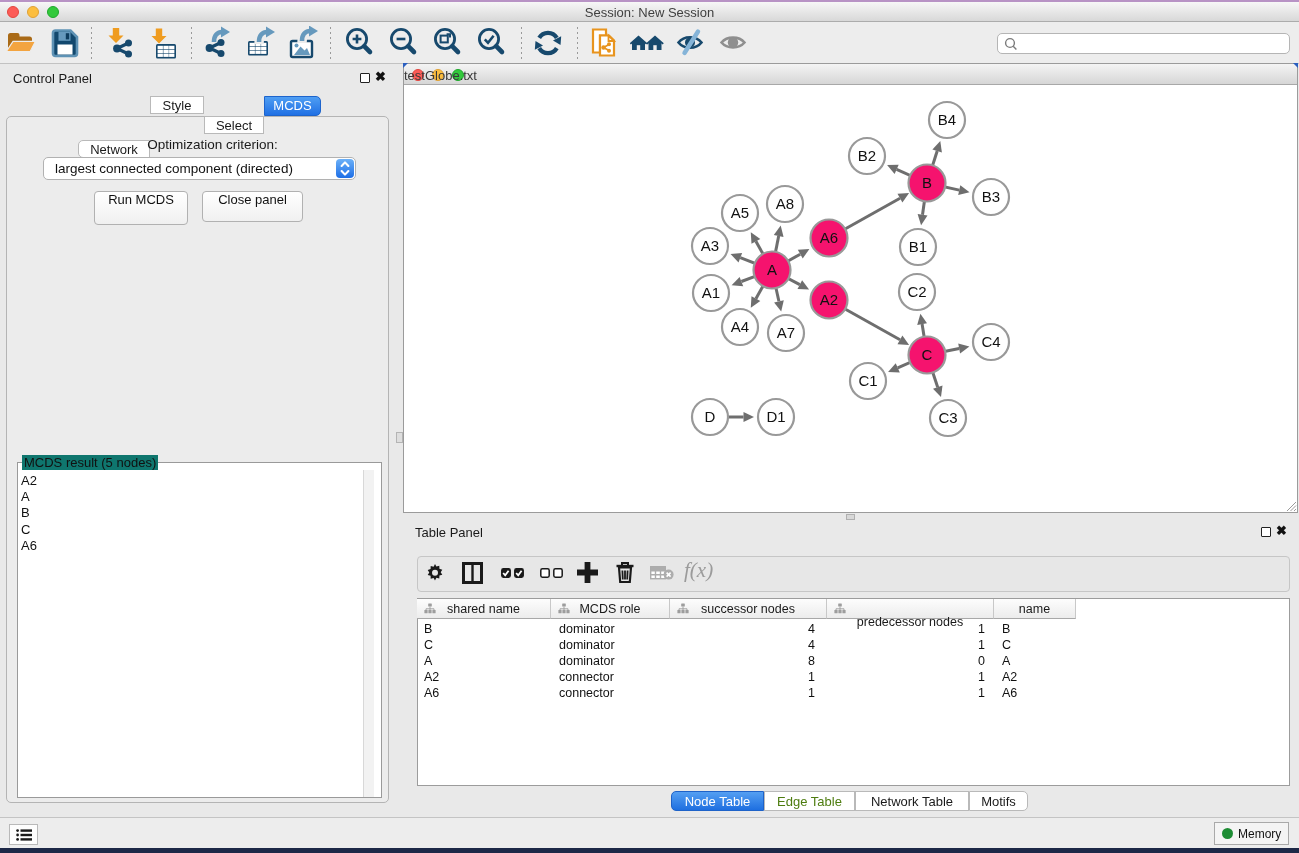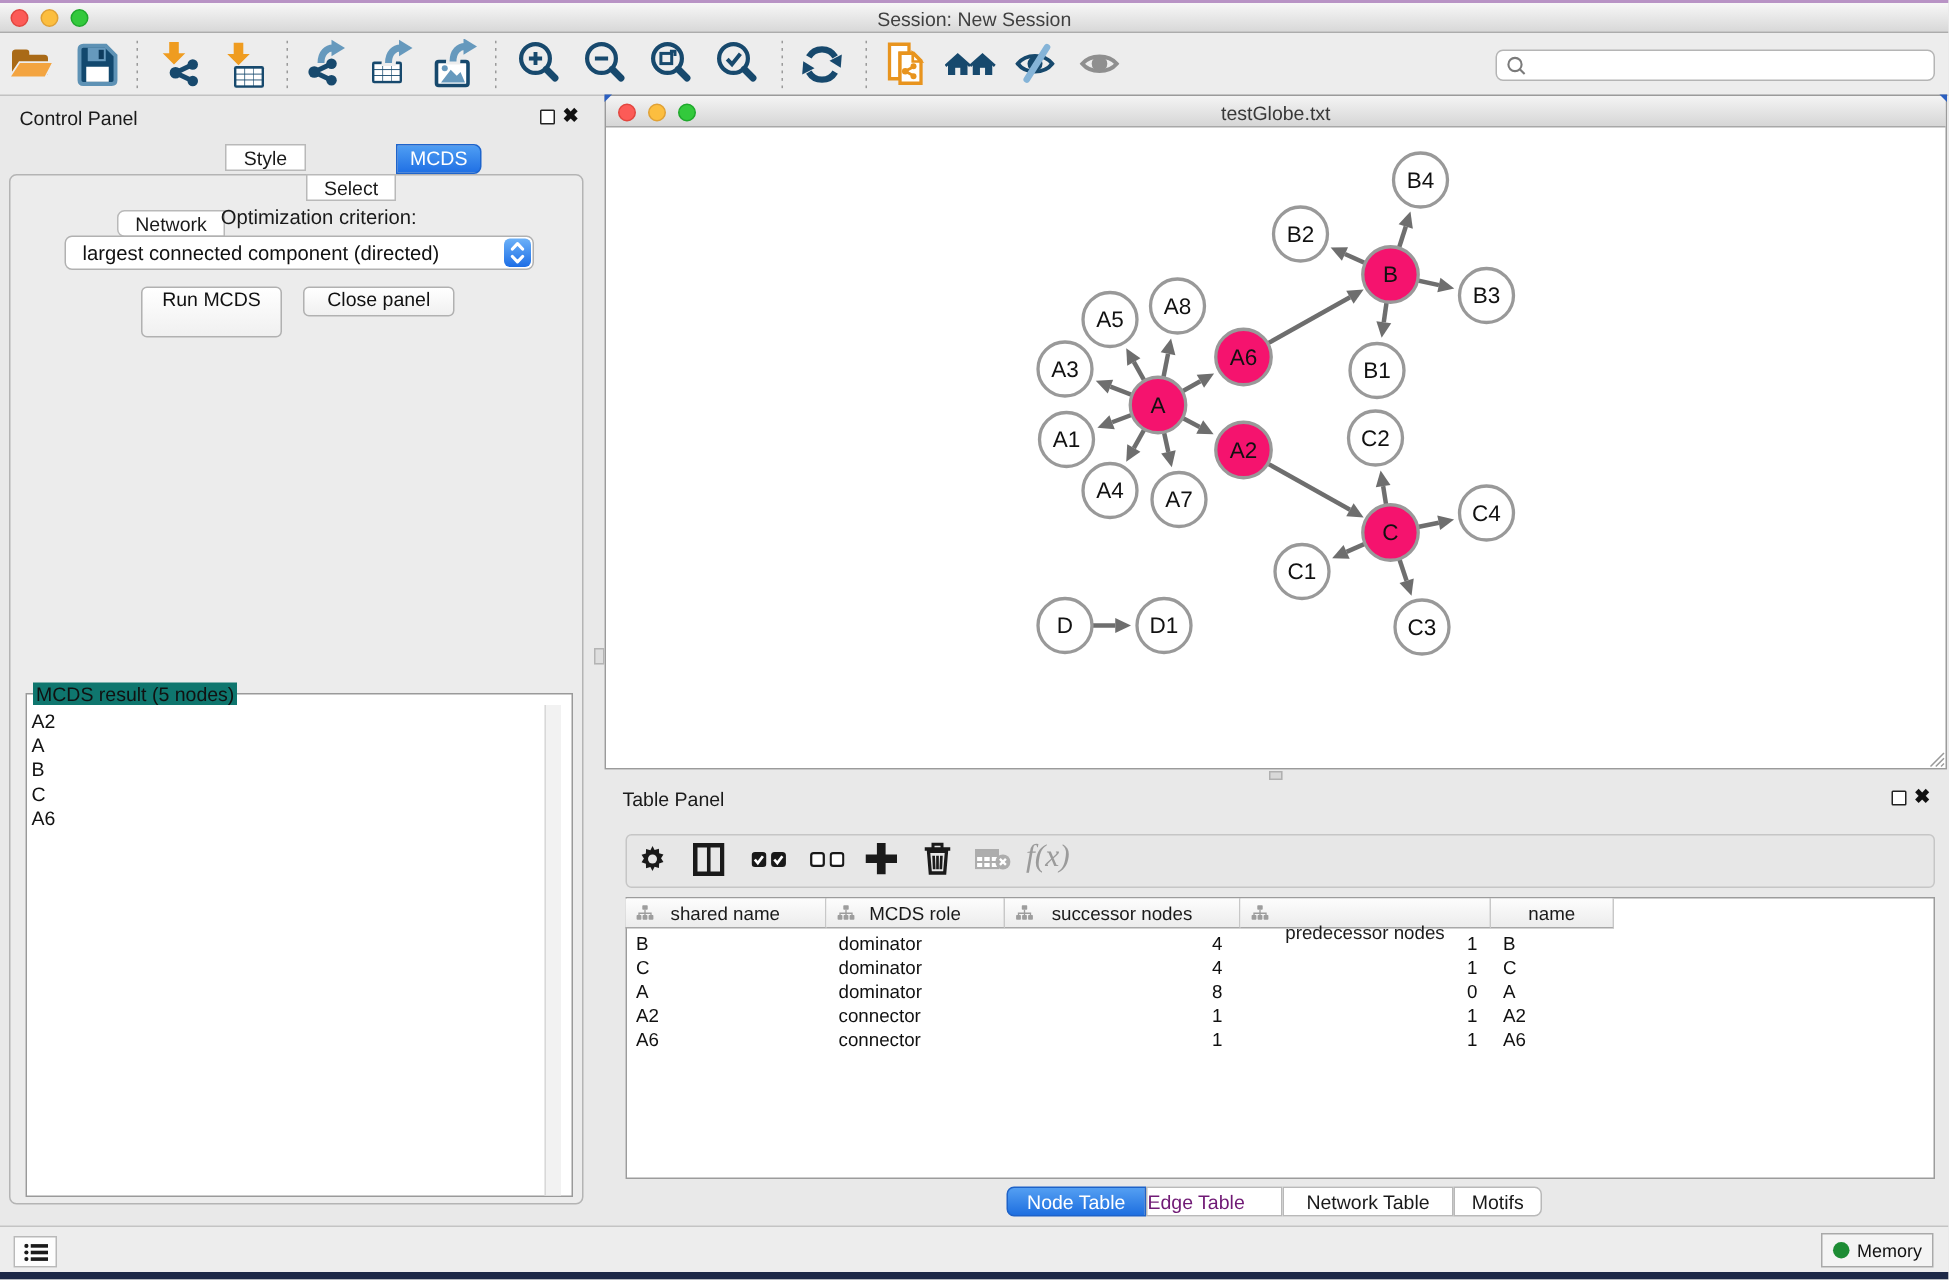--- a/index.html
+++ b/index.html
@@ -173,35 +173,35 @@
 <div class="abs" style="left:6px;top:137px;width:413px;text-align:center;font-size:13.5px;color:#1a1a1a">Optimization criterion:</div>
 
 <div class="abs" style="left:43px;top:157px;width:313px;height:23px;background:#fff;border:1px solid #b1b1b1;border-radius:5px;"></div>
 <div class="abs" style="left:55px;top:161px;font-size:13.5px;color:#111">largest connected component (directed)</div>
 <div class="abs" style="left:336px;top:159px;width:18px;height:19px;border-radius:4px;background:linear-gradient(#6cb1f8,#1d6ee6);"></div>
 <svg class="abs" style="left:338px;top:160px" width="14" height="17" viewBox="0 0 14 17">
 <path d="M3.6,6 L7,2.4 L10.4,6 M3.6,11 L7,14.6 L10.4,11" stroke="#fff" stroke-width="2.1" fill="none" stroke-linecap="round" stroke-linejoin="round"></path>
   </svg>
 
 <div class="abs" style="left:94px;top:191px;width:94px;height:34px;background:linear-gradient(#ffffff,#f0f0f0);border:1px solid #b1b1b1;border-radius:4px;text-align:center;font-size:13px;line-height:15px;color:#111">Run MCDS</div>
-<div class="abs" style="left:202px;top:191px;width:101px;height:20px;background:linear-gradient(#ffffff,#f0f0f0);border:1px solid #b1b1b1;border-radius:4px;text-align:center;font-size:13px;line-height:15px;color:#111">Close panel</div>
+<div class="abs" style="left:202px;top:191px;width:101px;height:31px;background:linear-gradient(#ffffff,#f0f0f0);border:1px solid #b1b1b1;border-radius:4px;text-align:center;font-size:13px;line-height:15px;color:#111">Close panel</div>
 
 <div class="abs" style="left:17px;top:462px;width:365px;height:336px;border:1px solid #9a9a9a;background:#fff;"></div>
 <div class="abs" style="left:22px;top:455px;font-size:13px;color:#111;background:#0f766e;padding:0 2px;">MCDS result (5 nodes)</div>
 <div class="abs" style="left:363px;top:470px;width:11px;height:327px;background:#f2f2f2;border-left:1px solid #d8d8d8;"></div>
 <div class="abs" style="left:21px;top:473px;font-size:13px;color:#111;line-height:16.2px;">A2<br>A<br>B<br>C<br>A6</div>
 
 <div class="abs" style="left:403px;top:63px;width:895px;height:450px;background:#fff;border:1px solid #9b9b9b;"></div>
 <div class="abs" style="left:404px;top:64px;width:893px;height:21px;background:linear-gradient(#f4f4f4,#d6d6d6);border-bottom:1px solid #a8a8a8"></div>
 <div class="abs" style="left:403px;top:63px;width:0;height:0;border-top:5px solid #2b5fc0;border-right:5px solid transparent;"></div>
 <div class="abs" style="left:1293px;top:63px;width:0;height:0;border-top:5px solid #2b5fc0;border-left:5px solid transparent;"></div>
 <div class="abs" style="left:412px;top:69px;width:12px;height:12px;border-radius:50%;background:#fc5b57;border:1px solid #e2463f;"></div>
 <div class="abs" style="left:432px;top:69px;width:12px;height:12px;border-radius:50%;background:#fcbe3f;border:1px solid #e0a135;"></div>
 <div class="abs" style="left:452px;top:69px;width:12px;height:12px;border-radius:50%;background:#33c93c;border:1px solid #1fa82c;"></div>
-<div class="abs" style="left:404px;top:68px;width:893px;text-align:center;font-size:13px;color:#383838">testGlobe.txt</div>
+<div class="abs" style="left:404px;top:68px;width:893px;font-size:13px;color:#383838">testGlobe.txt</div>
 <svg class="abs" style="left:404px;top:86px" width="893" height="426" viewBox="0 0 893 426">
 <line x1="368.0" y1="184.0" x2="337.4" y2="195.5" stroke="#6e6e6e" stroke-width="3"></line>
     <polygon points="327.6,199.2 335.6,190.9 339.2,200.2" fill="#6e6e6e"></polygon>
 <line x1="368.0" y1="184.0" x2="336.3" y2="171.7" stroke="#6e6e6e" stroke-width="3"></line>
     <polygon points="326.5,167.9 338.1,167.1 334.5,176.4" fill="#6e6e6e"></polygon>
 <line x1="368.0" y1="184.0" x2="351.9" y2="155.3" stroke="#6e6e6e" stroke-width="3"></line>
     <polygon points="346.8,146.2 356.3,152.9 347.5,157.8" fill="#6e6e6e"></polygon>
 <line x1="368.0" y1="184.0" x2="374.7" y2="149.9" stroke="#6e6e6e" stroke-width="3"></line>
     <polygon points="376.7,139.6 379.6,150.9 369.8,148.9" fill="#6e6e6e"></polygon>
 <line x1="368.0" y1="184.0" x2="351.9" y2="212.7" stroke="#6e6e6e" stroke-width="3"></line>
@@ -408,21 +408,21 @@
 <div class="abs rowt" style="left:559px;top:670px;">connector</div>
 <div class="abs rowt" style="left:720px;top:670px;width:95px;text-align:right;">1</div>
 <div class="abs rowt" style="left:890px;top:670px;width:95px;text-align:right;">1</div>
 <div class="abs rowt" style="left:1002px;top:670px;">A2</div>
 <div class="abs rowt" style="left:424px;top:686px;">A6</div>
 <div class="abs rowt" style="left:559px;top:686px;">connector</div>
 <div class="abs rowt" style="left:720px;top:686px;width:95px;text-align:right;">1</div>
 <div class="abs rowt" style="left:890px;top:686px;width:95px;text-align:right;">1</div>
 <div class="abs rowt" style="left:1002px;top:686px;">A6</div>
 <div class="abs" style="left:671px;top:791px;width:93px;height:20px;background:linear-gradient(#549ff2,#1e6fe0);color:#fff;border:1px solid #1e62c8;border-radius:5px 0 0 5px;text-align:center;font-size:13px;line-height:19px;">Node Table</div>
-<div class="abs" style="left:764px;top:791px;width:91px;height:20px;background:#fff;color:#701a75;border:1px solid #b9b9b9;font-size:13px;line-height:19px;">Edge Table</div>
+<div class="abs" style="left:764px;top:791px;width:91px;height:20px;background:#fff;color:#4d7c0f;border:1px solid #b9b9b9;text-align:center;font-size:13px;line-height:19px;">Edge Table</div>
 <div class="abs" style="left:855px;top:791px;width:114px;height:20px;background:#fff;color:#1a1a1a;border:1px solid #b9b9b9;text-align:center;font-size:13px;line-height:19px;">Network Table</div>
 <div class="abs" style="left:969px;top:791px;width:59px;height:20px;background:#fff;color:#1a1a1a;border:1px solid #b9b9b9;border-radius:0 5px 5px 0;text-align:center;font-size:13px;line-height:19px;">Motifs</div>
 
 <div class="abs" style="left:0;top:817px;width:1299px;height:31px;background:#ededed;border-top:1px solid #c4c4c4"></div>
 <div class="abs" style="left:9px;top:824px;width:29px;height:21px;background:#fdfdfd;border:1px solid #b9b9b9;"></div>
 <svg class="abs" style="left:16px;top:829px" width="16" height="12" viewBox="0 0 16 12">
 <g fill="#1a1a1a">
       <circle cx="1.6" cy="1.6" r="1.4"></circle>
       <circle cx="1.6" cy="6" r="1.4"></circle>
       <circle cx="1.6" cy="10.4" r="1.4"></circle>

